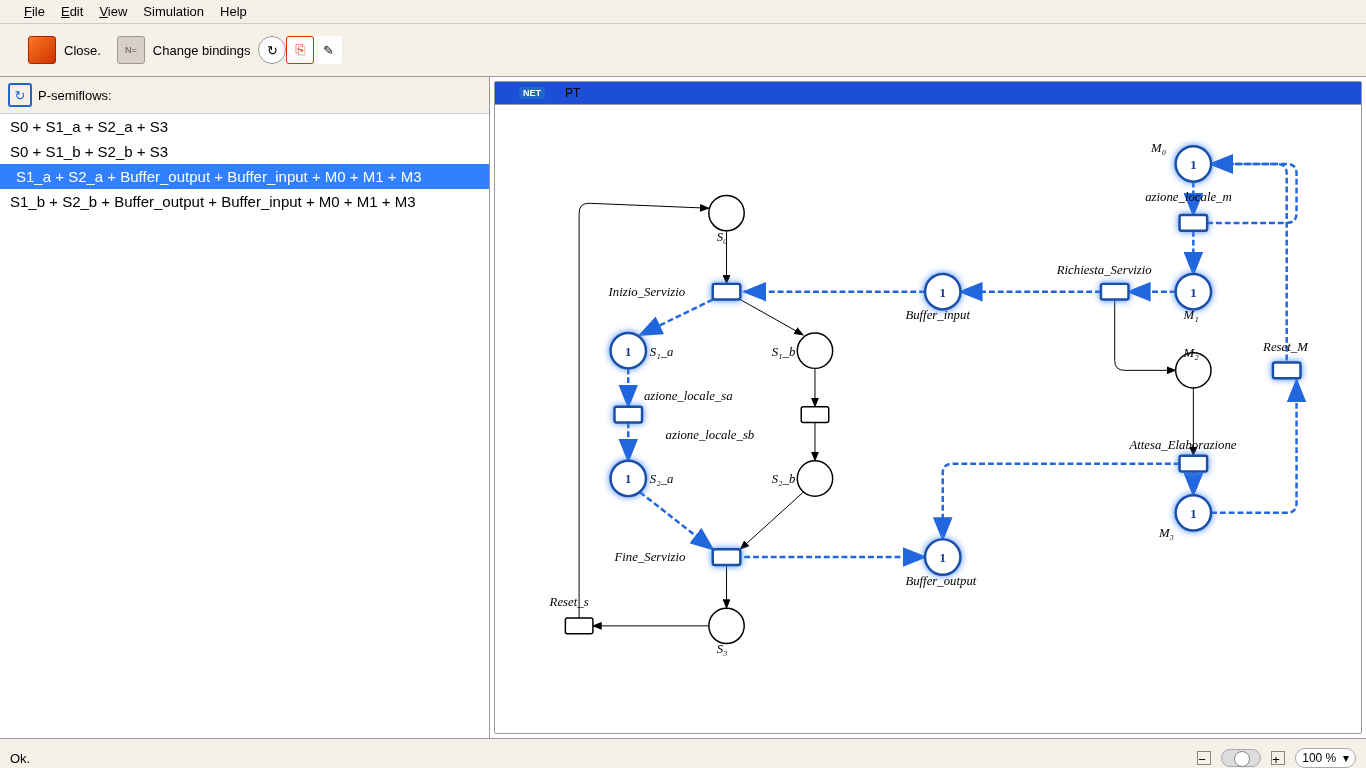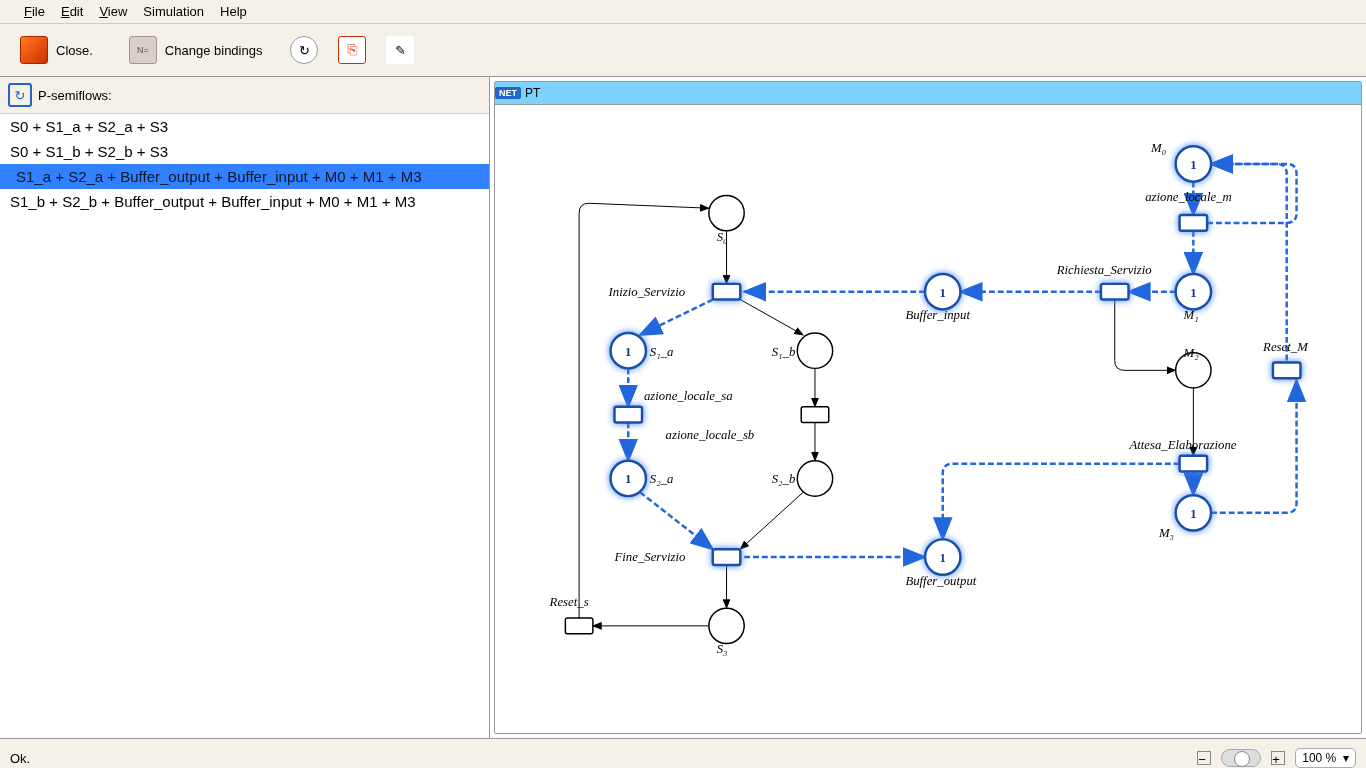--- a/index.html
+++ b/index.html
@@ -1,51 +1,51 @@
 <!DOCTYPE html>
 <html><head>
 <meta charset="utf-8">
 <style>
 * { margin: 0; padding: 0; box-sizing: border-box; }
 body { font-family: sans-serif; font-size: 13px; width: 1366px; height: 768px; overflow: hidden; background: #fff; }
 .menubar { background: #f5f0e8; border-bottom: 1px solid #ccc; padding: 4px 24px; display: flex; gap: 16px; font-size: 13px; }
 .menubar span { cursor: pointer; }
 .menubar span u { text-decoration: underline; }
-.toolbar { background: #f5f0e8; border-bottom: 1px solid #999; padding: 8px 12px; display: flex; align-items: center; gap: 20px; }
+.toolbar { background: #f5f0e8; border-bottom: 1px solid #999; padding: 8px 20px; display: flex; align-items: center; }
 .tb-btn { display: flex; align-items: center; gap: 8px; padding: 4px 8px; cursor: pointer; }
 .tb-icon { width: 28px; height: 28px; display: flex; align-items: center; justify-content: center; border: 1px solid #999; border-radius: 3px; background: #fff; }
 .tb-icon.orange { background: linear-gradient(135deg, #ff7722, #cc3300); border-color: #aa2200; }
 .tb-icon.gray { background: #d8d0c8; }
 .main { display: flex; height: 662px; border-bottom: 1px solid #999; }
 .sidebar { width: 490px; border-right: 1px solid #999; display: flex; flex-direction: column; }
 .sb-header { background: #f5f0e8; padding: 6px 8px; border-bottom: 1px solid #ccc; display: flex; align-items: center; gap: 6px; font-size: 13px; }
 .sb-header-icon { width: 24px; height: 24px; border: 2px solid #2266cc; border-radius: 3px; display: flex; align-items: center; justify-content: center; color: #2266cc; }
 .sb-list { flex: 1; overflow: auto; }
 .sb-item { padding: 4px 10px; cursor: pointer; font-size: 15px; }
-.sb-item.selected { background: #3080ff; color: #0f172a; padding-left: 16px; }
+.sb-item.selected { background: #3080ff; color: #ffffff; padding-left: 16px; }
 .canvas-area { flex: 1; padding: 4px; background: #fff; }
 .canvas-frame { border: 1px solid #999; height: 100%; border-radius: 2px; }
-.canvas-header { background: #7dd3fc; padding: 4px 0; border-bottom: 1px solid #999; display: flex; align-items: center; gap: 4px; font-size: 12px; }
+.canvas-header { background: #1d4ed8; padding: 4px 24px; border-bottom: 1px solid #999; display: flex; align-items: center; gap: 20px; font-size: 12px; }
 .net-badge { background: #2266cc; color: #fff; padding: 1px 4px; font-size: 9px; border-radius: 2px; font-weight: bold; }
 .canvas { position: relative; width: 100%; height: 570px; background: #fff; }
 .canvas svg { width: 100%; height: 100%; }
 
 .place { fill: #fff; stroke: #000; stroke-width: 1.5; }
 .place.hl { fill: #fff; stroke: #1a4fa8; stroke-width: 2.5; filter: drop-shadow(0 0 4px #4488ff); }
 .trans { fill: #fff; stroke: #000; stroke-width: 1.5; }
 .trans.hl { fill: #fff; stroke: #1a4fa8; stroke-width: 2.5; filter: drop-shadow(0 0 4px #4488ff); }
 .arc { fill: none; stroke: #000; stroke-width: 1; }
 .arc.hl { stroke: #2266dd; stroke-width: 2.5; stroke-dasharray: 6,3; }
 .tok { font: bold 13px serif; fill: #16368c; text-anchor: middle; }
 .lbl { font: italic 13px serif; fill: #000; }
 .lbl-sub { font: italic 13px serif; fill: #000; }
 
 .statusbar { background: #f5f0e8; height: 38px; display: flex; align-items: center; padding: 0 10px; justify-content: space-between; }
 .status-right { display: flex; align-items: center; gap: 10px; }
-.zoom-ctl { border: 1px solid #aaa; padding: 2px 6px; border-radius: 5px; background: #fff; font-size: 12px; }
+.zoom-ctl { border: 1px solid #aaa; padding: 2px 6px; border-radius: 10px; background: #fff; font-size: 12px; }
 .zoom-toggle { width: 40px; height: 18px; background: #ddd; border-radius: 9px; position: relative; border: 1px solid #aaa; }
 .zoom-toggle::after { content: ''; position: absolute; width: 14px; height: 14px; background: #fff; border: 1px solid #888; border-radius: 50%; top: 1px; left: 12px; }
 .mini-icon { width: 14px; height: 14px; border: 1px solid #888; display: inline-block; }
 </style>
 </head>
 <body>
 
 <div class="menubar">
   <span><u>F</u>ile</span>
   <span><u>E</u>dit</span>

